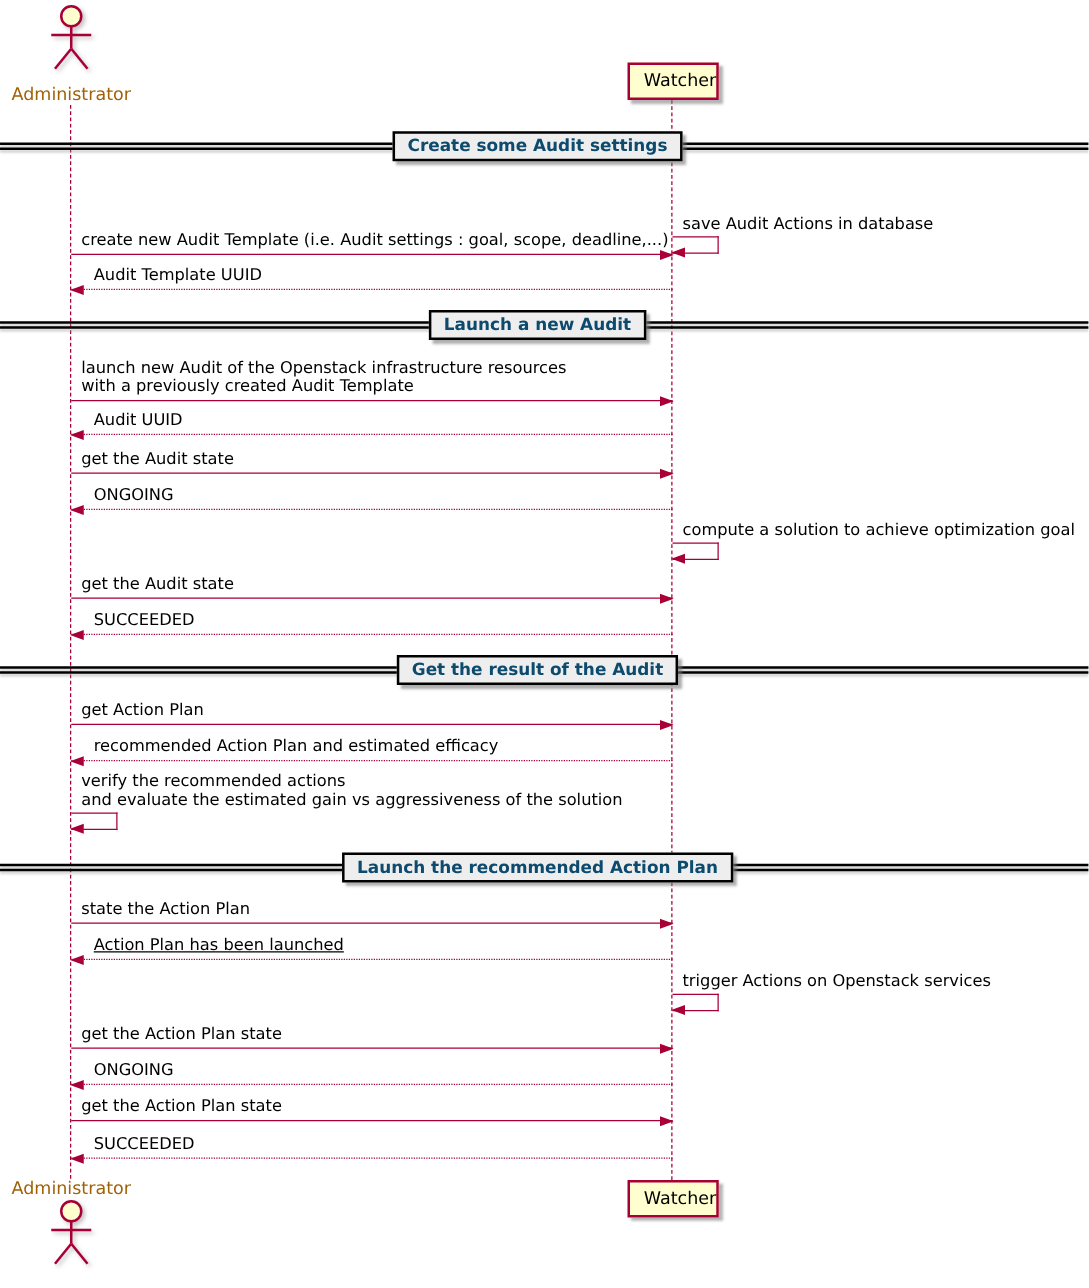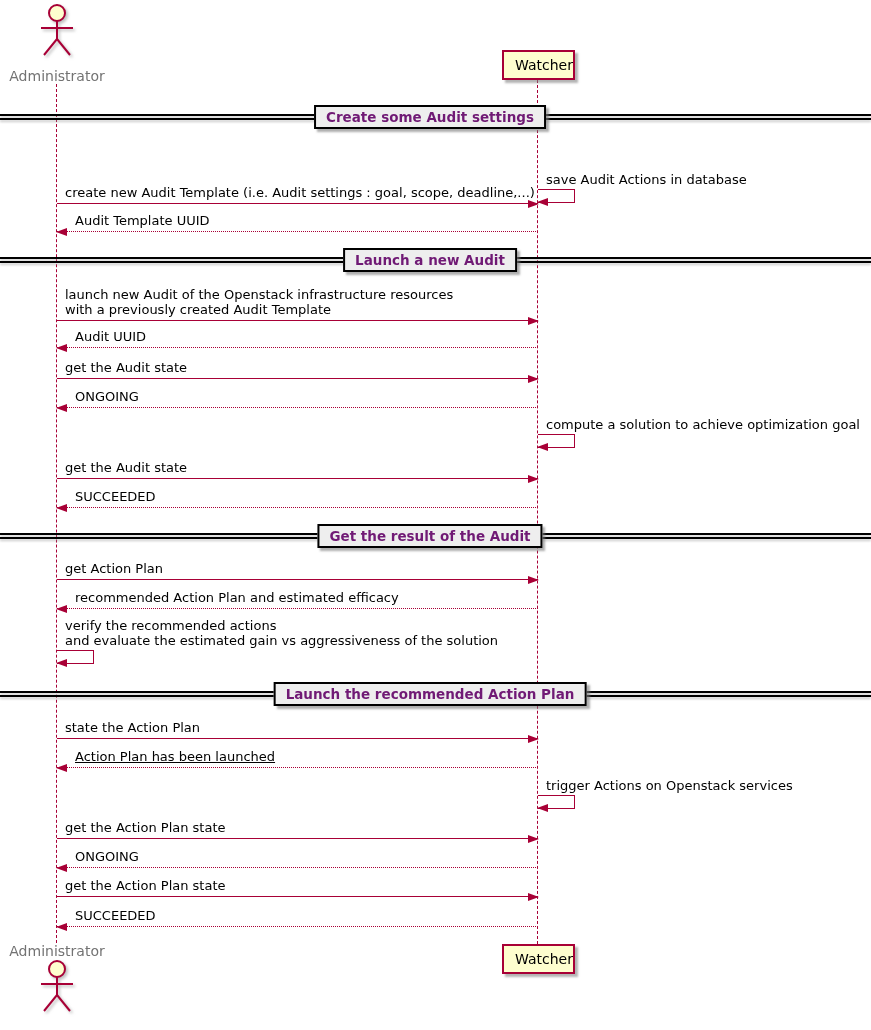--- a/index.html
+++ b/index.html
@@ -10,42 +10,42 @@
     font-family:"DejaVu Sans", sans-serif;
     color:#000000;
     overflow:hidden;
   }
   .lifeline {
     position:absolute; width:0;
     border-left:1px dashed #A80036;
   }
   .actor-label {
     position:absolute; width:110px; text-align:center;
-    font-size:14px; line-height:16px; color:#737373;
+    font-size:14px; line-height:16px; color:#a16207;
   }
   .actor-figure { position:absolute; filter:drop-shadow(2px 2px 1.5px rgba(140,140,140,0.55)); }
   .participant {
     position:absolute; width:73px; height:30px; box-sizing:border-box;
     background:#FEFECE; border:2px solid #A80036;
     display:flex; align-items:center; justify-content:flex-end;
     font-size:14px; color:#000;
     box-shadow:3px 3px 2px rgba(130,130,130,0.6);
   }
   .divider { position:absolute; left:0; width:871px; height:24px; }
   .divider-rule {
     position:absolute; left:0; right:0; top:9px; height:6px;
     border-top:2px solid #000; border-bottom:2px solid #000;
     box-sizing:border-box;
     filter:drop-shadow(0 2px 1px rgba(150,150,150,0.5));
   }
   .divider-box {
     position:absolute; top:0; left:430px; transform:translateX(-50%);
     background:#EEEEEE; border:2px solid #000;
     padding:2px 10px; white-space:nowrap;
-    font-size:13.5px; font-weight:bold; line-height:16px; color:#701a75;
+    font-size:13.5px; font-weight:bold; line-height:16px; color:#0c4a6e;
     box-shadow:3px 3px 2px rgba(120,120,120,0.6);
   }
   .msg { position:absolute; left:57px; width:481px; }
   .msg-label {
     padding:0 0 3px 8px; font-size:13px; line-height:15px;
     white-space:pre-line; color:#000;
   }
   .msg.return .msg-label { padding-left:18px; }
   .msg-line { position:relative; height:0; border-top:1px solid #A80036; }
   .msg.return .msg-line { border-top:1px dotted #A80036; }

